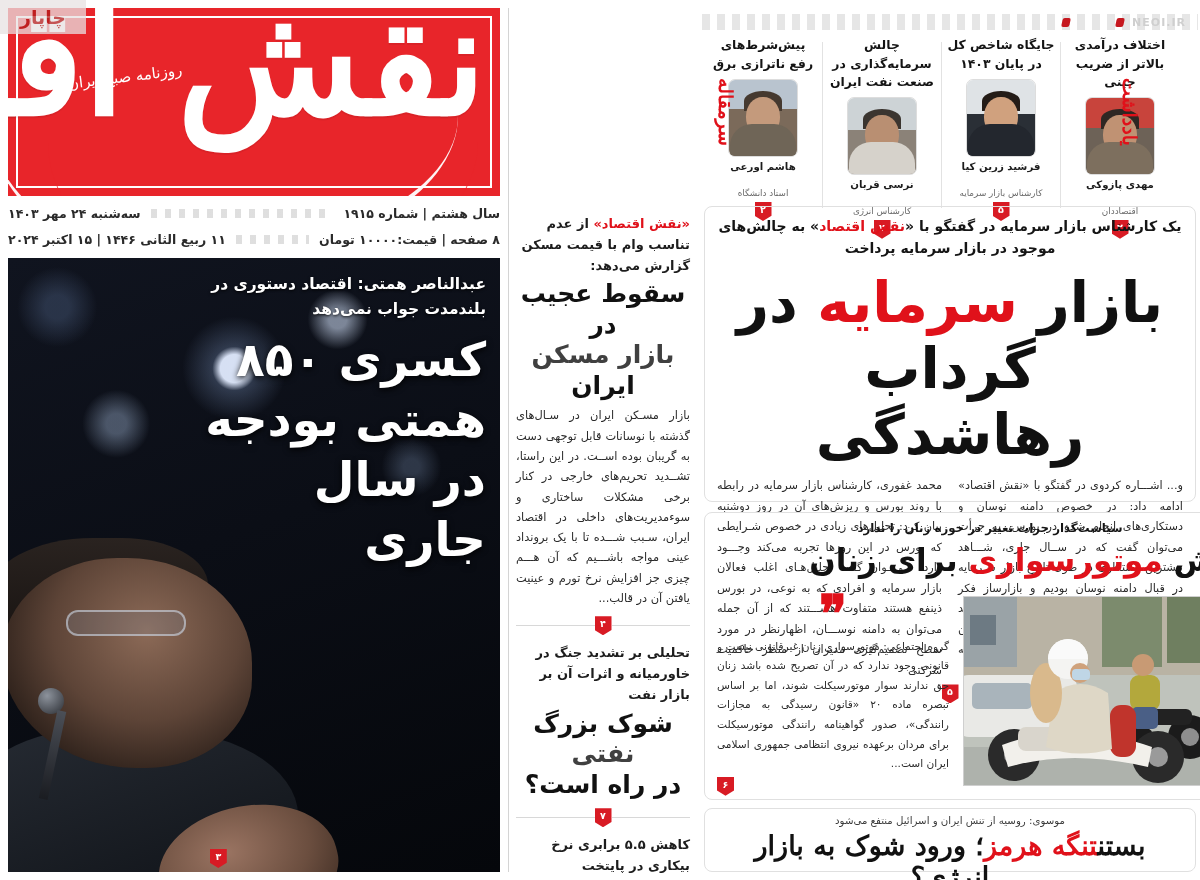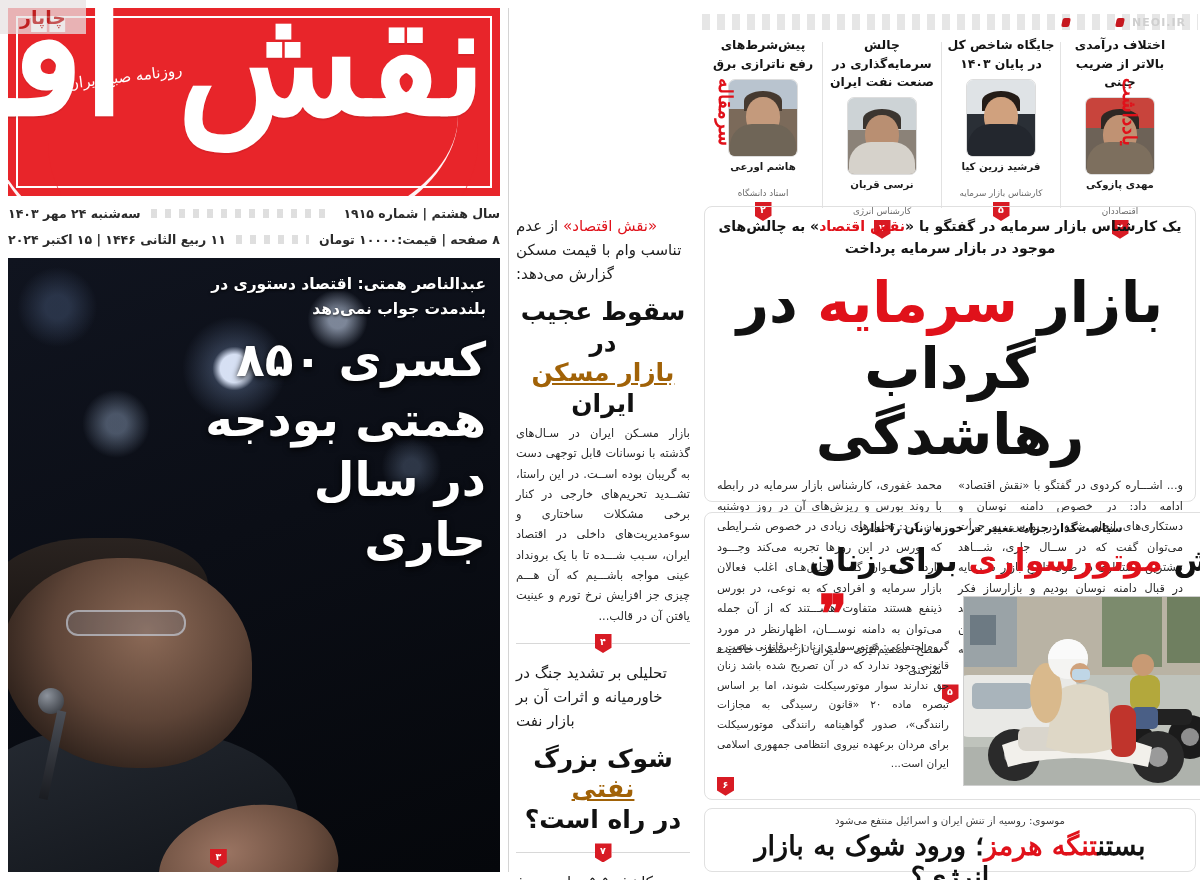--- a/index.html
+++ b/index.html
@@ -121,24 +121,24 @@
   .page-num-left{
     position:absolute; left:40%; bottom:2px; width:22px; height:22px;
   }
 
   
   .vdiv{ position:absolute; left:508px; top:8px; width:1px; height:864px; background:#d4d4d4; }
 
   
   .mid-col{ position:absolute; left:510px; top:214px; width:186px; height:660px; }
   .blk{ padding:0 6px; }
-  .blk .kick{ font-size:15px; color:#1d1d1d; line-height:1.6; text-align:left; font-weight:normal; }
+  .blk .kick{ font-size:13px; color:#1d1d1d; line-height:1.6; text-align:right; font-weight:bold; }
   .blk .kick .hl{ color:#e0111a; }
-  .blk h3{ font-size:25px; line-height:1.22; text-align:center; color:#111; margin:11px 0 4px; font-weight:bold; }
-  .blk h3 .r{ color:#a16207;text-decoration:underline; }
+  .blk h3{ font-size:25px; line-height:1.22; text-align:center; color:#111; margin:3px 0 4px; font-weight:bold; }
+  .blk h3 .r{ color:#404040; }
   .blk .body{
     font-size:11.4px; line-height:1.78; color:#2b2b2b; text-align:justify; margin-top:4px;
   }
   .sep{ display:flex; align-items:center; justify-content:center; margin:8px 0 8px; }
   .sep .line{ flex:1; height:1px; background:#d8d8d8; }
 
   
   .right-col{ position:absolute; left:700px; top:0; width:500px; height:880px; }
 
   .topbar{

